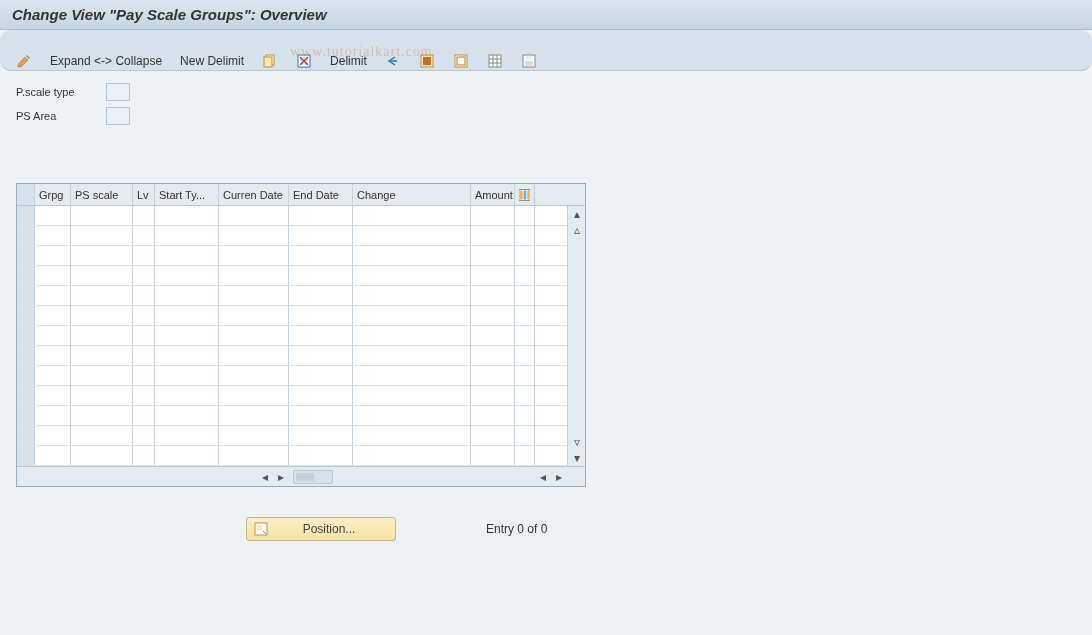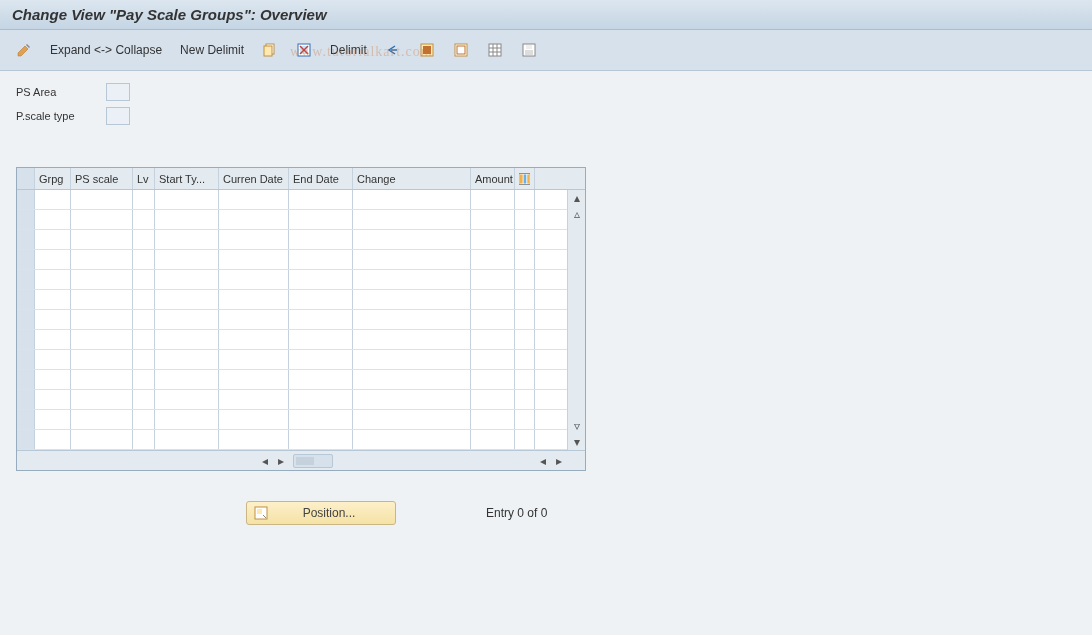--- a/index.html
+++ b/index.html
@@ -21,23 +21,24 @@
     font-size: 15px;
     font-weight: bold;
     font-style: italic;
     color: #333;
   }
   .toolbar {
     background: #d6e1ec;
     border-bottom: 1px solid #b7c7d6;
     padding: 20px 10px;
     display: flex;
-    align-items: center;
+    align-items: flex-start;
     gap: 6px;
     height: 32px;
+    border-radius: 11px;
   }
   .tbtn {
     display: inline-flex;
     align-items: center;
     gap: 4px;
     padding: 2px 6px;
     border-radius: 3px;
     cursor: pointer;
     height: 22px;
   }
@@ -59,21 +60,21 @@
     width: 90px;
     font-size: 11px;
   }
   .form-input {
     width: 24px;
     height: 18px;
     background: #eaf0f5;
     border: 1px solid #b7c7d6;
   }
   .table-wrap {
-    margin-top: 40px;
+    margin-top: 56px;
     width: 570px;
     border: 1px solid #98acbf;
     background: #fff;
   }
   .table-head, .table-row {
     display: flex;
   }
   .table-head {
     background: #e3eaf0;
     border-bottom: 1px solid #b7c7d6;
@@ -261,25 +262,25 @@
         </svg>
     </span>
   </span>
 </div>
 
 <div class="watermark">www.tutorialkart.com</div>
 
 <div class="content">
 
   <div class="form-row">
-    <span class="form-label">PS Area</span>
+    <span class="form-label">P.scale type</span>
     <div class="form-input" value=""></div>
   </div>
   <div class="form-row">
-    <span class="form-label">P.scale type</span>
+    <span class="form-label">PS Area</span>
     <div class="form-input" value=""></div>
   </div>
 
   <div class="table-wrap">
     <div class="table-head">
       <div class="th selector-col"></div>
       <div class="th col-grpg">Grpg</div>
       <div class="th col-psgroup">PS scale</div>
       <div class="th col-lv">Lv</div>
       <div class="th col-wage">Start Ty...</div>

